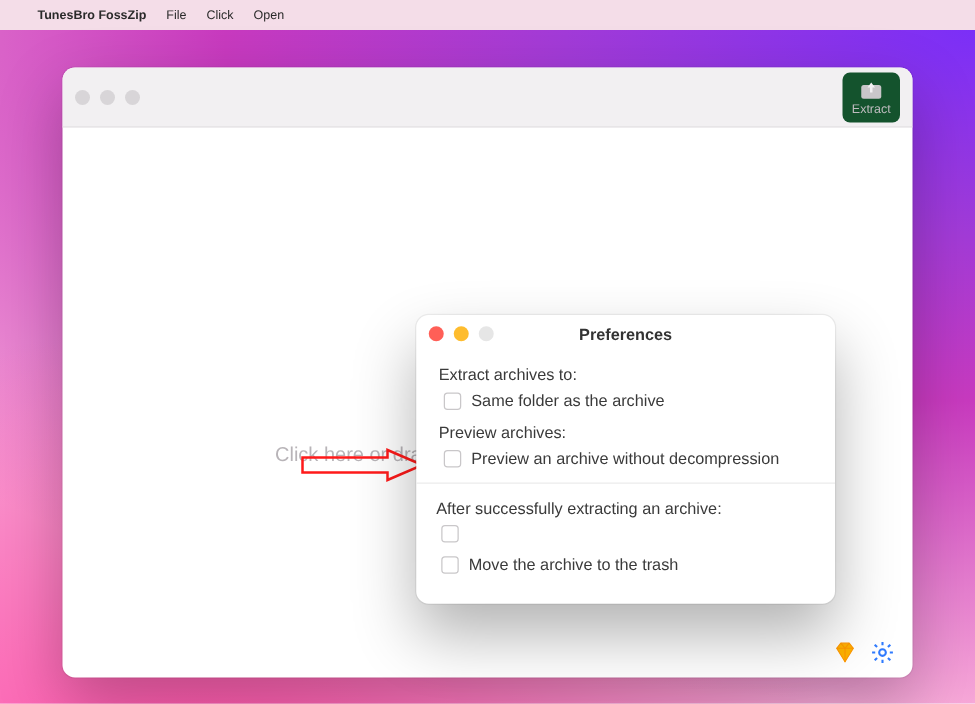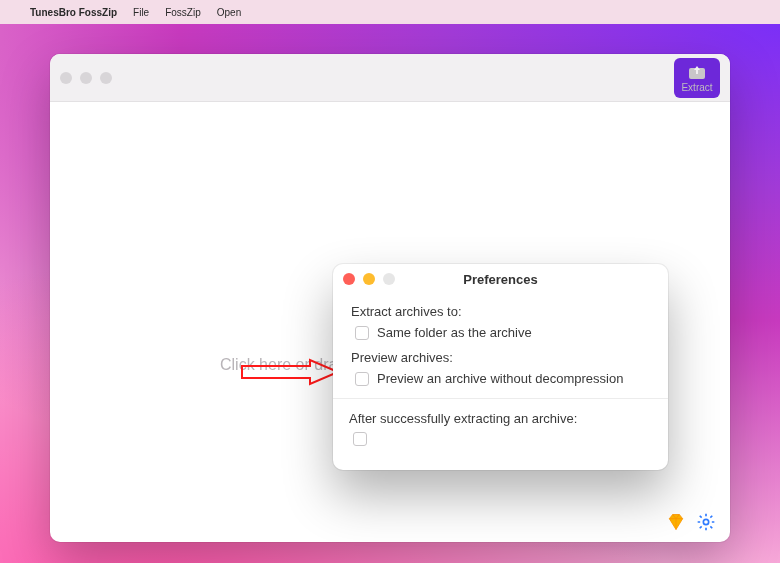--- a/index.html
+++ b/index.html
@@ -54,21 +54,21 @@
   .tl { width: 12px; height: 12px; border-radius: 50%; background: #d8d5d8; }
   .toolbar-right { position: absolute; right: 10px; top: 4px; display: flex; gap: 6px; }
   .toolbar-btn {
     width: 46px; height: 40px;
     display: flex; flex-direction: column; align-items: center; justify-content: center;
     border-radius: 6px;
     color: #bfbcbf;
     font-size: 10px;
     gap: 2px;
   }
-  .toolbar-btn.active { background: #6d28d9; }
+  .toolbar-btn.active { background: #14532d; }
   .toolbar-icon { width: 18px; height: 16px; display:flex; align-items:center; justify-content:center; }
   .toolbar-icon svg { width: 18px; height: 16px; }
 
   .drop-text {
     position: absolute;
     top: 302px;
     left: 170px;
     color: #b8b4b8;
     font-size: 16px;
   }
@@ -80,21 +80,21 @@
     display: flex;
     gap: 10px;
     align-items: center;
   }
   .diamond-icon svg, .gear-btn svg { width: 20px; height: 20px; display:block; }
 
   
   .prefs {
     position: absolute;
     left: 333px;
-    top: 240px;
+    top: 228px;
     width: 335px;
     background: #ffffff;
     border-radius: 10px;
     box-shadow: 0 25px 50px rgba(0,0,0,0.30), 0 0 0 1px rgba(0,0,0,0.06);
     font-size: 13px;
     color: #3a3a3a;
   }
   .prefs-header {
     display: flex;
     align-items: center;
@@ -130,21 +130,21 @@
   }
   .annotation-arrow svg { width:100px; height:28px; }
 </style>
 </head>
 <body>
 
 <div class="menubar">
   <span class="apple"></span>
   <span class="app-name">TunesBro FossZip</span>
   <span class="menu-item">File</span>
-  <span class="menu-item">FossZip</span>
+  <span class="menu-item">Click</span>
   <span class="menu-item">Open</span>
 </div>
 
 <div class="desktop">
 
   <div class="window-main">
     <div class="titlebar">
       <div class="traffic-lights">
         <div class="tl"></div>
         <div class="tl"></div>
@@ -220,16 +220,20 @@
       </div>
     </div>
 
     <div class="prefs-divider"></div>
 
     <div class="prefs-body2">
       <div class="prefs-section-label">After successfully extracting an archive:</div>
       <div class="prefs-row">
         <span class="cb"></span>
       </div>
+      <div class="prefs-row">
+        <span class="cb"></span>
+        <span>Move the archive to the trash</span>
+      </div>
     </div>
   </div>
 
 </div>
 
 </body></html>

